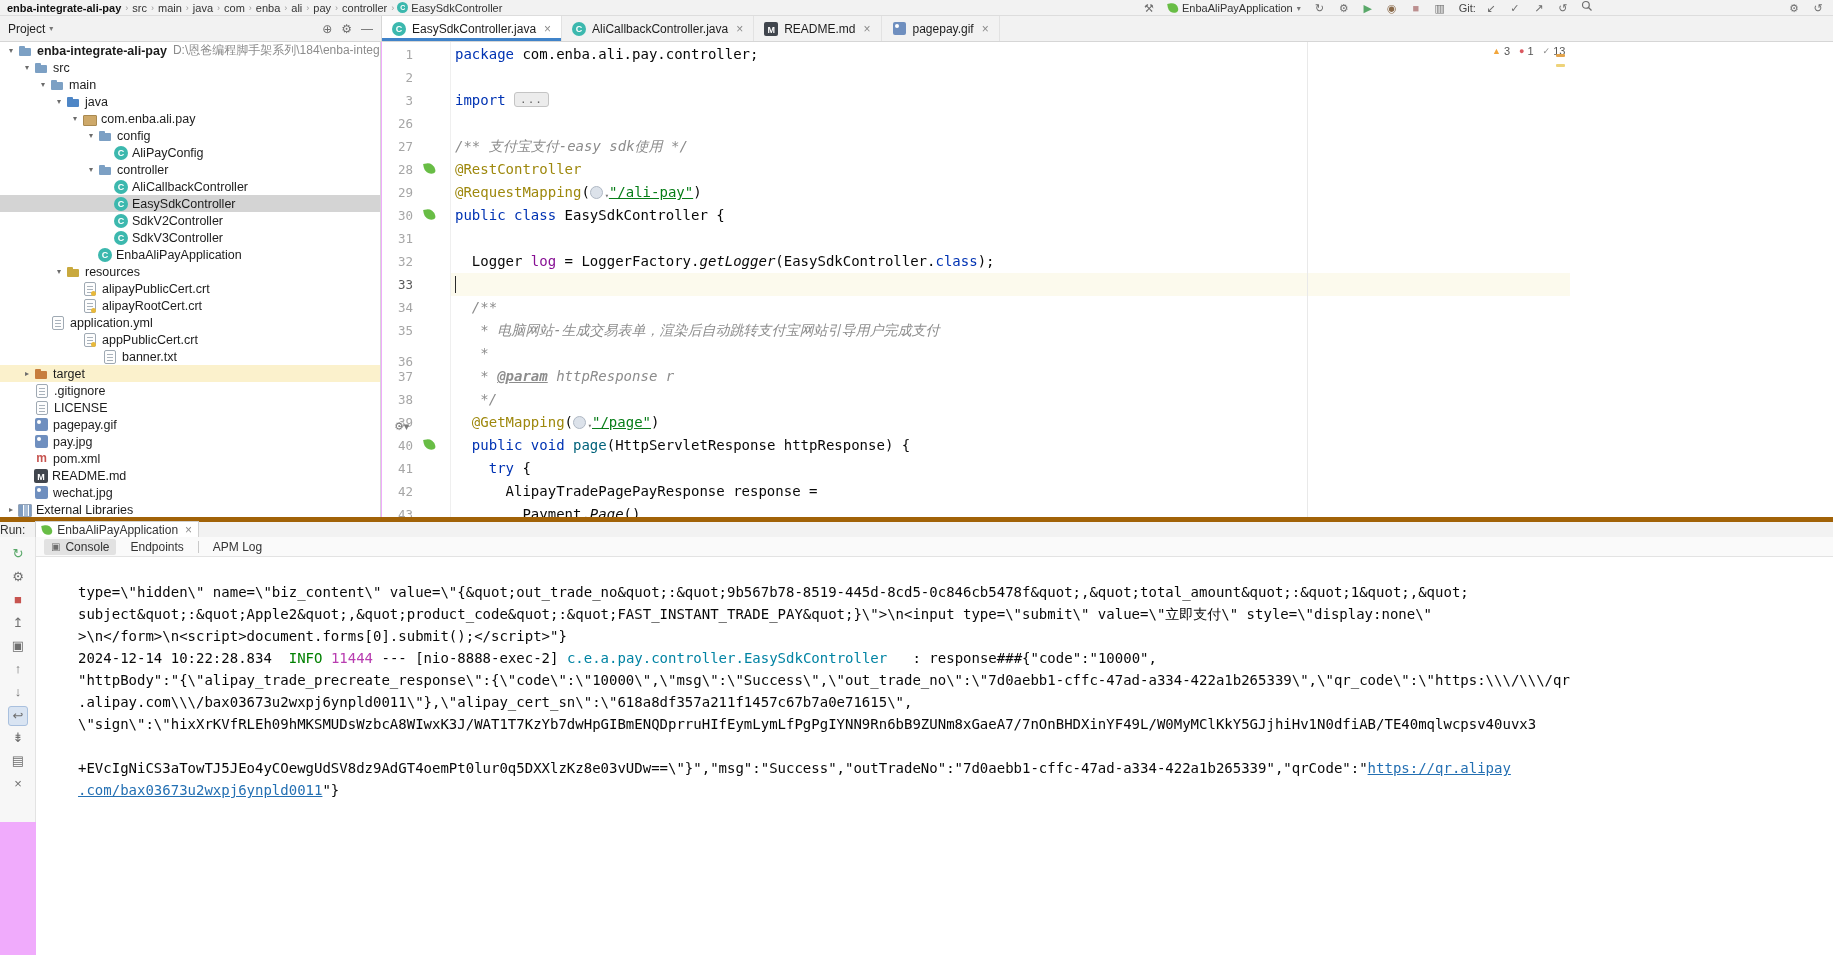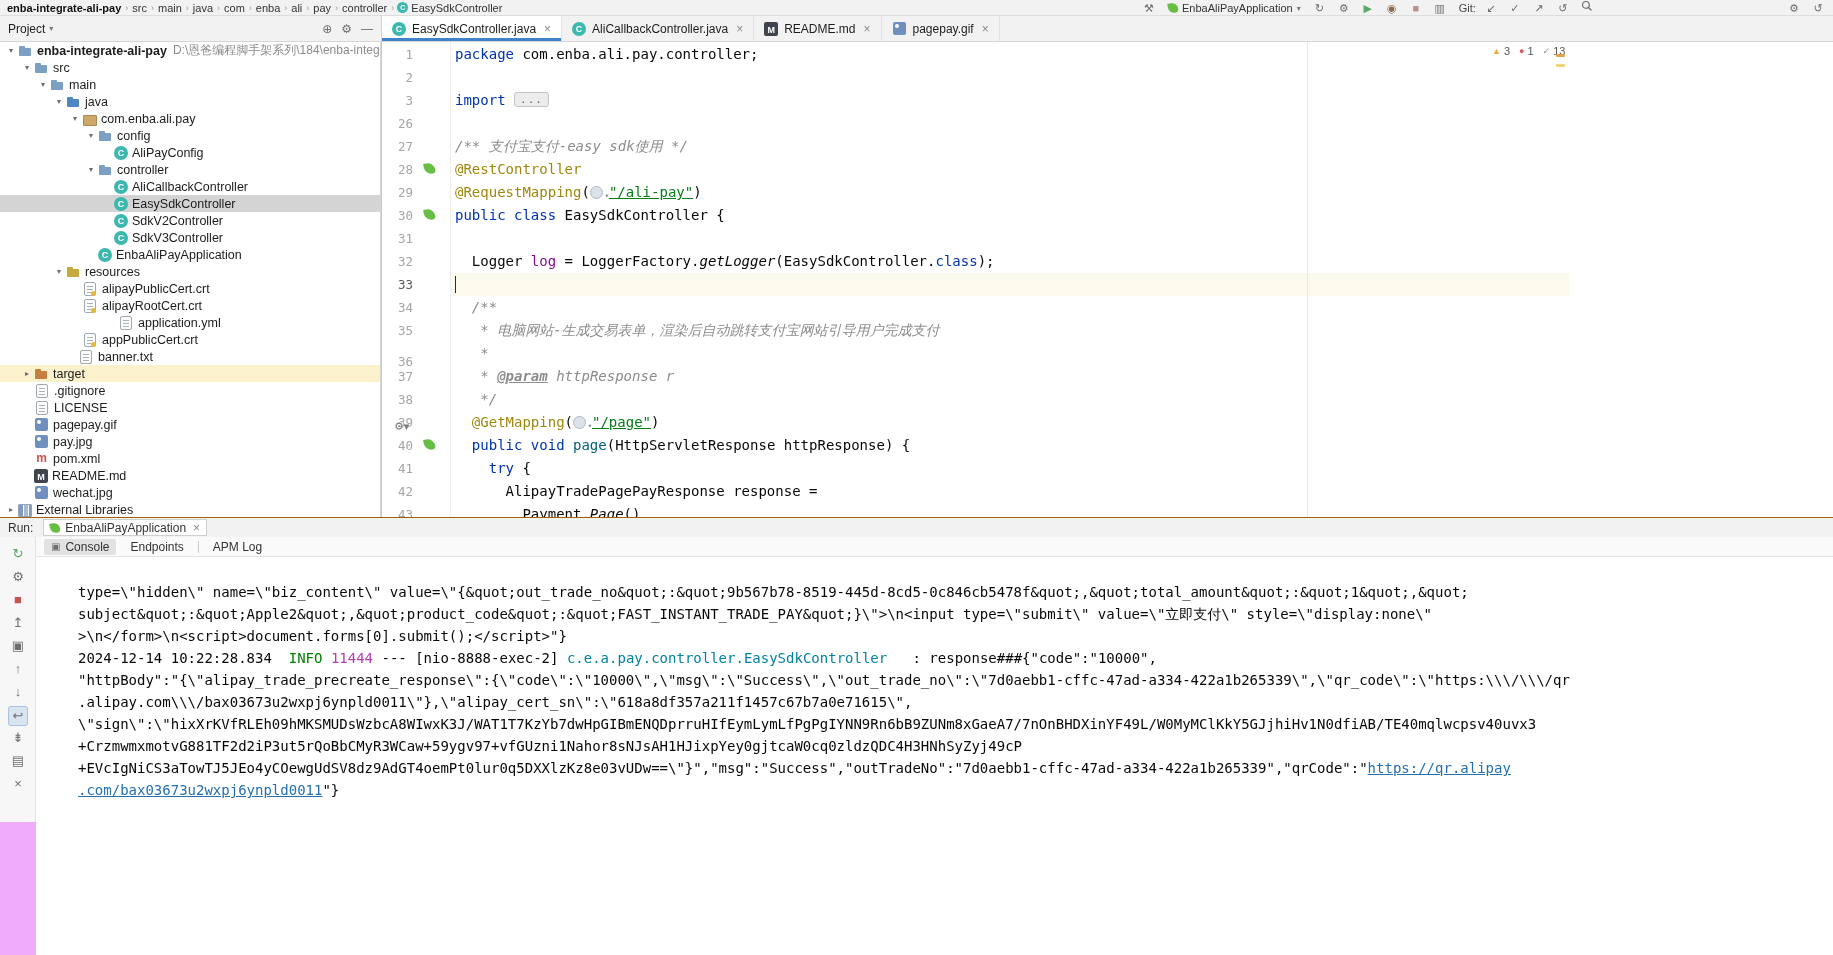--- a/index.html
+++ b/index.html
@@ -96,21 +96,21 @@
   .inlay{display:inline-block;width:19px;height:13px;position:relative;vertical-align:-1px;cursor:pointer}
   .inlay::before{content:"";position:absolute;left:0;top:1px;width:11px;height:11px;border-radius:50%;
     background:#DCE2EA;border:1px solid #AFB8C4}
   .inlay::after{content:"▾";position:absolute;right:0;top:0;font-size:7px;color:#777}
   #inspections{position:absolute;left:1110px;top:3px;display:flex;gap:9px;font-size:11px;color:#555;align-items:center;cursor:pointer}
   .insp{display:flex;align-items:center;gap:3px}
   .tick{position:absolute;left:1174px;width:9px;height:3px;border-radius:1px}
 
   
   #runheader{position:absolute;left:0;top:517px;width:1833px;height:20px;background:#F2F2F2;
-    border-top:1px solid #a16207;display:flex;align-items:center;padding-left:8px;gap:10px;font-size:12px;color:#333}
+    border-top:5px solid #a16207;display:flex;align-items:center;padding-left:0;gap:10px;font-size:12px;color:#333}
   #runtab{display:flex;align-items:center;gap:5px;background:#fff;border:1px solid #D0D0D0;height:17px;
     padding:0 6px;cursor:pointer}
   #ctabs{position:absolute;left:0;top:537px;width:1833px;height:20px;background:#FAFAFA;
     border-bottom:1px solid #E3E3E3;display:flex;align-items:center;padding-left:44px;gap:14px;font-size:12px;color:#333}
   .ctab{cursor:pointer;display:flex;align-items:center;gap:5px}
   .ctab.sel{background:#E2E2E2;padding:1px 7px;border-radius:2px}
   .ctab .cicon{font-size:10px;color:#6E6E6E}
   .cdiv{width:1px;height:12px;background:#C9C9C9}
   #strip{position:absolute;left:0;top:537px;width:36px;height:285px;background:#F7F7F7;border-right:1px solid #E3E3E3}
   .sic{position:absolute;left:0;width:36px;text-align:center;font-size:13px;color:#6E6E6E;cursor:pointer;line-height:18px}
@@ -294,31 +294,31 @@
       <span class="trow" style="top: 238px; padding-left: 68px;">
         <span class="tarrow"></span>
         <span class="fi fi-file cert"></span>
         <span class="tlabel">alipayPublicCert.crt</span>
       </span>
       <span class="trow" style="top: 255px; padding-left: 68px;">
         <span class="tarrow"></span>
         <span class="fi fi-file cert"></span>
         <span class="tlabel">alipayRootCert.crt</span>
       </span>
-      <span class="trow" style="top: 272px; padding-left: 104px;">
+      <span class="trow" style="top: 272px; padding-left: 36px;">
         <span class="tarrow"></span>
         <span class="fi fi-file"></span>
         <span class="tlabel">application.yml</span>
       </span>
       <span class="trow" style="top: 289px; padding-left: 68px;">
         <span class="tarrow"></span>
         <span class="fi fi-file cert"></span>
         <span class="tlabel">appPublicCert.crt</span>
       </span>
-      <span class="trow" style="top: 306px; padding-left: 64px;">
+      <span class="trow" style="top: 306px; padding-left: 88px;">
         <span class="tarrow"></span>
         <span class="fi fi-file"></span>
         <span class="tlabel">banner.txt</span>
       </span>
       <span class="trow exc" style="top: 323px; padding-left: 20px;">
         <span class="tarrow">▸</span>
         <span class="fi fi-folder exc"></span>
         <span class="tlabel">target</span>
       </span>
       <span class="trow" style="top: 340px; padding-left: 20px;">
@@ -474,18 +474,17 @@
     </div>
 
   <div id="console">
       <span class="con-line" style="top: 24px;"><span class="cs-pl">type=\"hidden\" name=\"biz_content\" value=\"{&amp;quot;out_trade_no&amp;quot;:&amp;quot;9b567b78-8519-445d-8cd5-0c846cb5478f&amp;quot;,&amp;quot;total_amount&amp;quot;:&amp;quot;1&amp;quot;,&amp;quot;</span></span>
       <span class="con-line" style="top: 46px;"><span class="cs-pl">subject&amp;quot;:&amp;quot;Apple2&amp;quot;,&amp;quot;product_code&amp;quot;:&amp;quot;FAST_INSTANT_TRADE_PAY&amp;quot;}\"&gt;\n&lt;input type=\"submit\" value=\"立即支付\" style=\"display:none\"</span></span>
       <span class="con-line" style="top: 68px;"><span class="cs-pl">&gt;\n&lt;/form&gt;\n&lt;script&gt;document.forms[0].submit();&lt;/script&gt;"}</span></span>
       <span class="con-line" style="top: 90px;"><span class="cs-pl">2024-12-14 10:22:28.834  </span><span class="cs-info">INFO</span><span class="cs-pl"> </span><span class="cs-pid">11444</span><span class="cs-pl"> --- [nio-8888-exec-2] </span><span class="cs-logger">c.e.a.pay.controller.EasySdkController</span><span class="cs-pl">   : response###{"code":"10000",</span></span>
       <span class="con-line" style="top: 112px;"><span class="cs-pl">"httpBody":"{\"alipay_trade_precreate_response\":{\"code\":\"10000\",\"msg\":\"Success\",\"out_trade_no\":\"7d0aebb1-cffc-47ad-a334-422a1b265339\",\"qr_code\":\"https:\\\/\\\/qr</span></span>
       <span class="con-line" style="top: 134px;"><span class="cs-pl">.alipay.com\\\/bax03673u2wxpj6ynpld0011\"},\"alipay_cert_sn\":\"618a8df357a211f1457c67b7a0e71615\",</span></span>
       <span class="con-line" style="top: 156px;"><span class="cs-pl">\"sign\":\"hixXrKVfRLEh09hMKSMUDsWzbcA8WIwxK3J/WAT1T7KzYb7dwHpGIBmENQDprruHIfEymLymLfPgPgIYNN9Rn6bB9ZUNm8xGaeA7/7nOnBHDXinYF49L/W0MyMClKkY5GJjhiHv1N0dfiAB/TE40mqlwcpsv40uvx3</span></span>
-      <span class="con-line" style="top: 178px;"><span class="cs-pl">+CrzmwmxmotvG881TF2d2iP3ut5rQoBbCMyR3WCaw+59ygv97+vfGUzni1Nahor8sNJsAH1HJixpYey0gjtcaW0cq0zldzQDC4H3HNhSyZyj49cP</span></span>
       <span class="con-line" style="top: 200px;"><span class="cs-pl">+EVcIgNiCS3aTowTJ5JEo4yCOewgUdSV8dz9AdGT4oemPt0lur0q5DXXlzKz8e03vUDw==\"}","msg":"Success","outTradeNo":"7d0aebb1-cffc-47ad-a334-422a1b265339","qrCode":"</span><span class="cs-link">https://qr.alipay</span></span>
       <span class="con-line" style="top: 222px;"><span class="cs-link">.com/bax03673u2wxpj6ynpld0011</span><span class="cs-pl">"}</span></span>
     </div>
 
 </div>
 
 </body></html>

